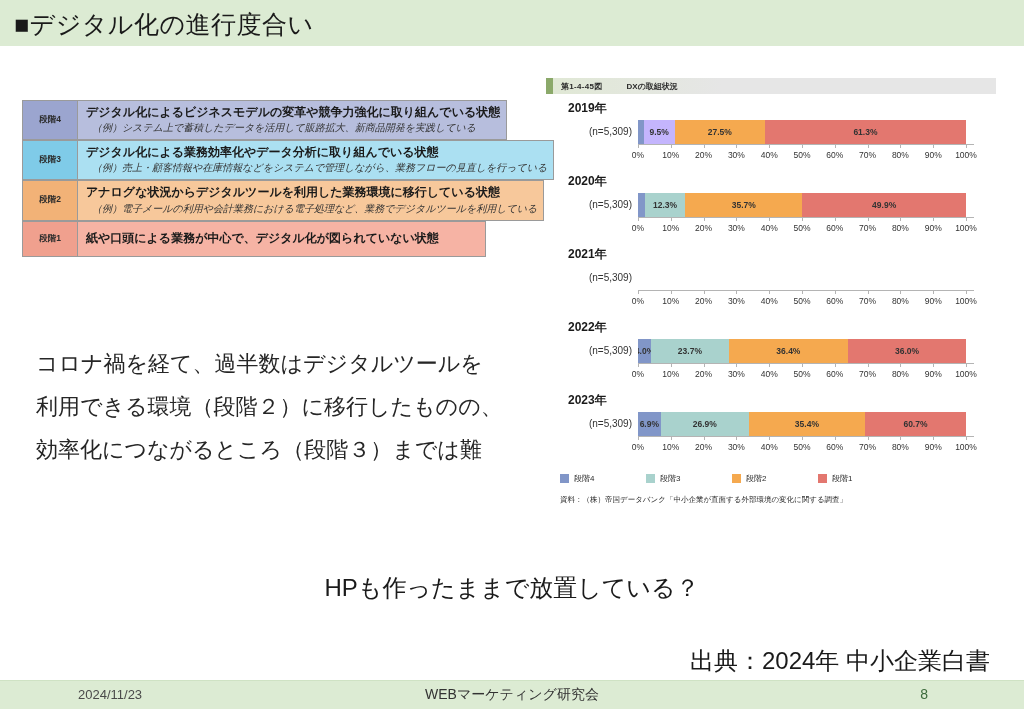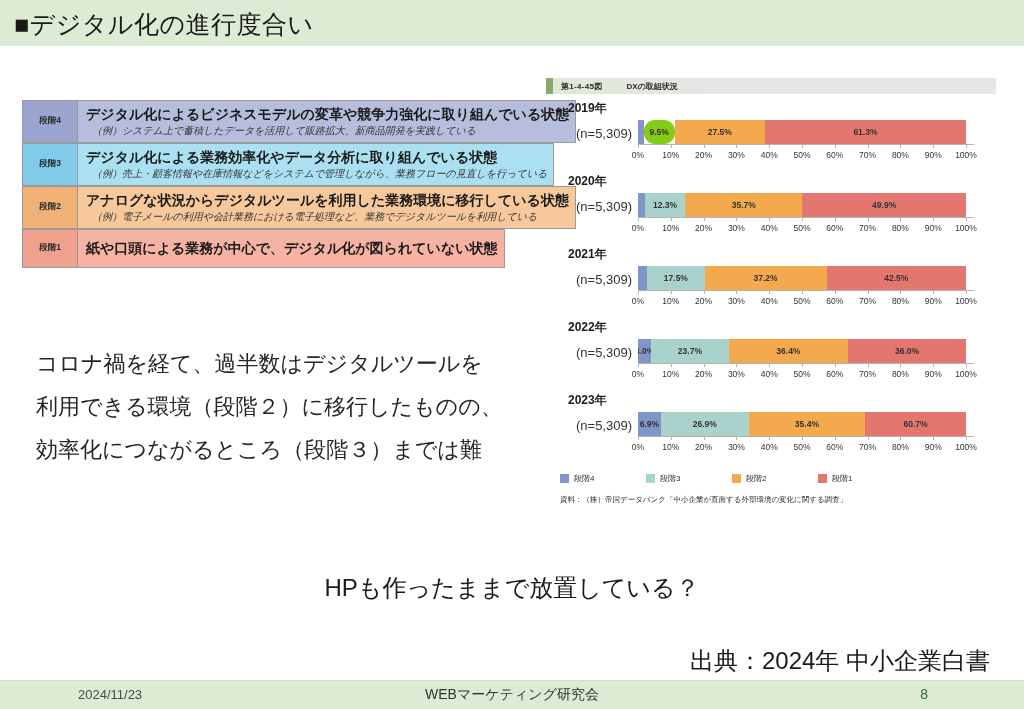--- a/index.html
+++ b/index.html
@@ -56,21 +56,21 @@
   .stage-row{display:flex;width:464px;box-sizing:border-box;}
   .stage-label{
     width:56px;flex:0 0 56px;display:flex;align-items:center;justify-content:center;
     font-size:8.5px;font-weight:bold;color:#2b2b2b;
     border:1px solid #9a9a9a;box-sizing:border-box;
   }
   .stage-body{
     flex:1 1 auto;padding:4px 6px 4px 8px;box-sizing:border-box;
     border:1px solid #9a9a9a;border-left:none;
   }
-  .stage-main{font-size:14px;font-weight:bold;color:#1a1a1a;line-height:1.35;white-space:nowrap;}
+  .stage-main{font-size:12px;font-weight:bold;color:#1a1a1a;line-height:1.35;white-space:nowrap;font-family:Liberation Mono, monospace;}
   .stage-ex{font-size:10px;color:#333;line-height:1.4;padding-left:6px;white-space:nowrap;font-style:italic;}
   .r4 .stage-label{background:#9ba5cf;} .r4 .stage-body{background:#b7bedd;}
   .r3 .stage-label{background:#7fcbe8;} .r3 .stage-body{background:#abe0f2;}
   .r2 .stage-label{background:#f2b277;} .r2 .stage-body{background:#f7c89b;}
   .r1 .stage-label{background:#f0a08e;} .r1 .stage-body{background:#f6b3a4;}
 
   
   .body-text{
     position:absolute;left:36px;top:343px;width:500px;
     font-size:22px;line-height:1.95;color:#262626;
@@ -89,21 +89,21 @@
   }
 
   
   .chart-area{position:absolute;left:546px;top:100px;width:450px;}
   .bar-group{position:relative;height:73px;}
   .bar-year{
     position:absolute;left:22px;top:0;font-size:12px;font-weight:bold;color:#1a1a1a;
   }
   .bar-n{
     position:absolute;left:16px;top:26px;width:70px;text-align:right;
-    font-size:13px;color:#333;
+    font-size:10px;color:#333;
   }
   .bar-track{
     position:absolute;left:92px;top:20px;width:328px;height:24px;
     display:flex;box-sizing:border-box;
   }
   .seg{
     height:24px;display:flex;align-items:center;justify-content:center;
     font-size:8.5px;font-weight:bold;color:#333;overflow:hidden;white-space:nowrap;
     box-sizing:border-box;
   }
@@ -182,21 +182,21 @@
       <span class="fig-title">DXの取組状況</span>
     </div>
   </div>
 
   <div class="chart-area">
       <div class="bar-group">
         <div class="bar-year">2019年</div>
         <div class="bar-n">(n=5,309)</div>
         <div class="bar-track">
           <div class="seg s4" style="width: 1.7%; background: rgb(129, 150, 200);"></div>
-          <div class="seg s3" style="width: 9.5%; background: #84cc16; border-radius: 11px;">9.5%</div>
+          <div class="seg s3" style="width: 9.5%; background: #c4b5fd;">9.5%</div>
           <div class="seg s2" style="width: 27.5%; background: rgb(245, 169, 79);">27.5%</div>
           <div class="seg s1" style="width: 61.3%; background: rgb(227, 119, 111);">61.3%</div>
         </div>
         <div class="axis">
           <div class="axis-line"></div>
           <div class="axis-tick" style="left: 0%;"></div>
           <div class="axis-lab" style="left: 0%;">0%</div>
           <div class="axis-tick" style="left: 10%;"></div>
           <div class="axis-lab" style="left: 10%;">10%</div>
           <div class="axis-tick" style="left: 20%;"></div>
@@ -250,26 +250,20 @@
           <div class="axis-lab" style="left: 80%;">80%</div>
           <div class="axis-tick" style="left: 90%;"></div>
           <div class="axis-lab" style="left: 90%;">90%</div>
           <div class="axis-tick" style="left: 100%;"></div>
           <div class="axis-lab" style="left: 100%;">100%</div>
         </div>
       </div>
       <div class="bar-group">
         <div class="bar-year">2021年</div>
         <div class="bar-n">(n=5,309)</div>
-        <div class="bar-track">
-          <div class="seg s4" style="width: 2.8%; background: rgb(129, 150, 200);"></div>
-          <div class="seg s3" style="width: 17.5%; background: rgb(169, 210, 205);">17.5%</div>
-          <div class="seg s2" style="width: 37.2%; background: rgb(245, 169, 79);">37.2%</div>
-          <div class="seg s1" style="width: 42.5%; background: rgb(227, 119, 111);">42.5%</div>
-        </div>
         <div class="axis">
           <div class="axis-line"></div>
           <div class="axis-tick" style="left: 0%;"></div>
           <div class="axis-lab" style="left: 0%;">0%</div>
           <div class="axis-tick" style="left: 10%;"></div>
           <div class="axis-lab" style="left: 10%;">10%</div>
           <div class="axis-tick" style="left: 20%;"></div>
           <div class="axis-lab" style="left: 20%;">20%</div>
           <div class="axis-tick" style="left: 30%;"></div>
           <div class="axis-lab" style="left: 30%;">30%</div>

